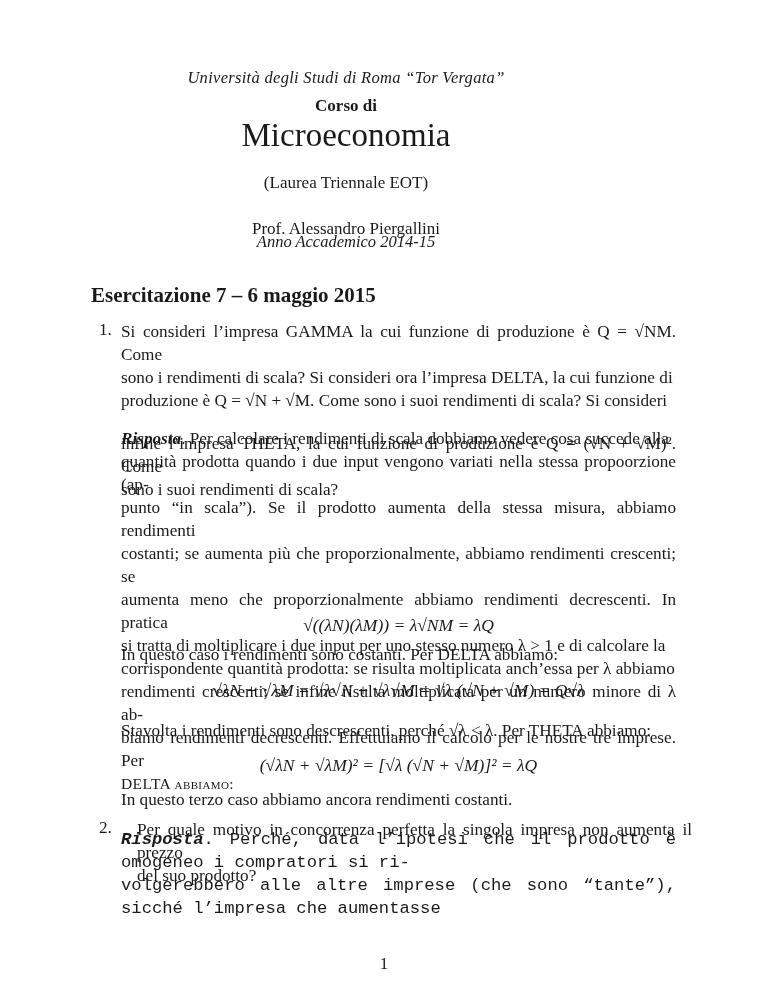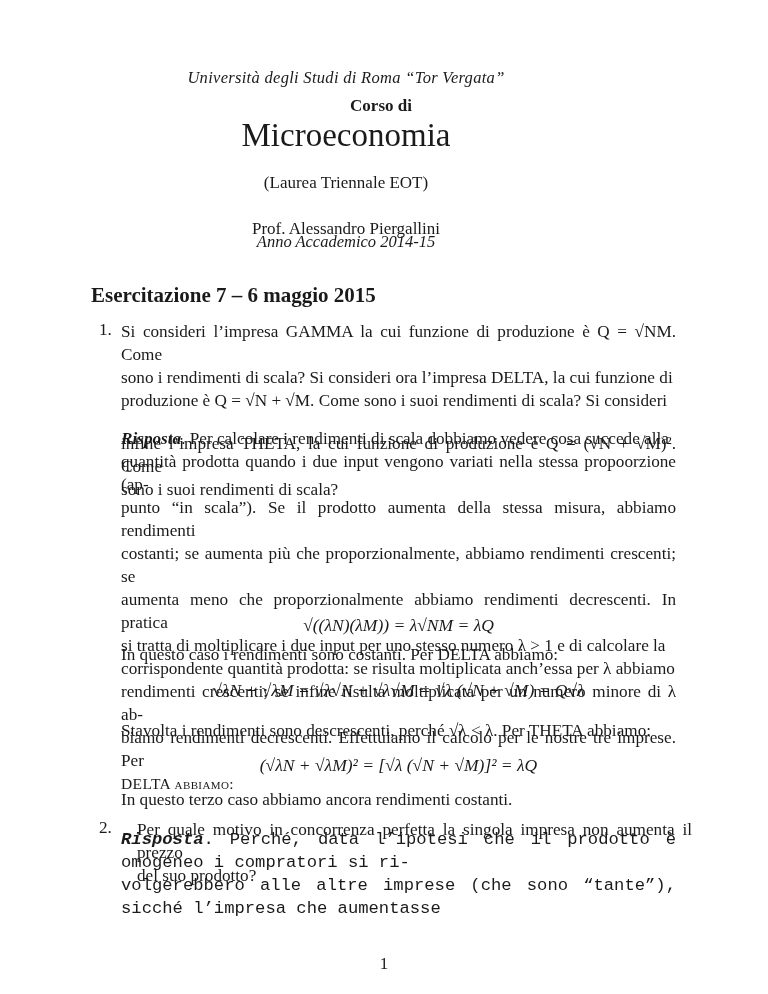--- a/index.html
+++ b/index.html
@@ -3,21 +3,21 @@
 <meta charset="utf-8">
 <style>
   html, body { margin: 0; padding: 0; background: #ffffff; }
   body {
     width: 768px; height: 994px; position: relative; overflow: hidden;
     font-family: "Liberation Serif", "DejaVu Serif", serif;
     color: #1a1a1a;
   }
   .center { position: absolute; left: 0; width: 692px; text-align: center; }
   .univ { top: 68px; font-size: 16.5px; font-style: italic; letter-spacing: 0.3px; }
-  .corso { top: 96px; font-size: 17px; font-weight: bold; padding-left: 35px; }
+  .corso { top: 96px; font-size: 17px; font-weight: bold; }
   .course-title { top: 117px; font-size: 33px; }
   .laurea { top: 173px; font-size: 17px; }
   .prof { top: 202px; font-size: 17px; margin-top: 17px; }
   .anno { top: 232px; font-size: 16.5px; font-style: italic; }
 
   .section-title {
     position: absolute; left: 91px; top: 283px;
     font-size: 21px; font-weight: bold;
   }
   .para {

